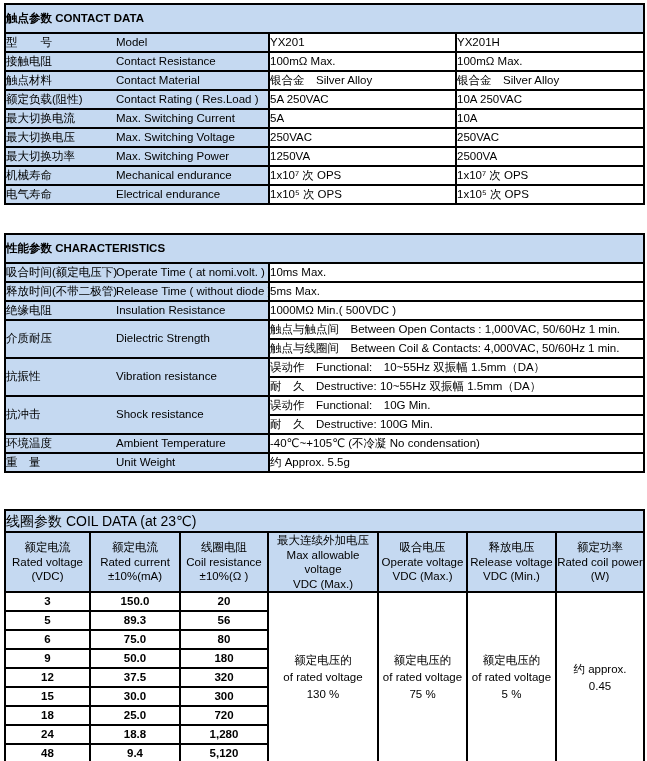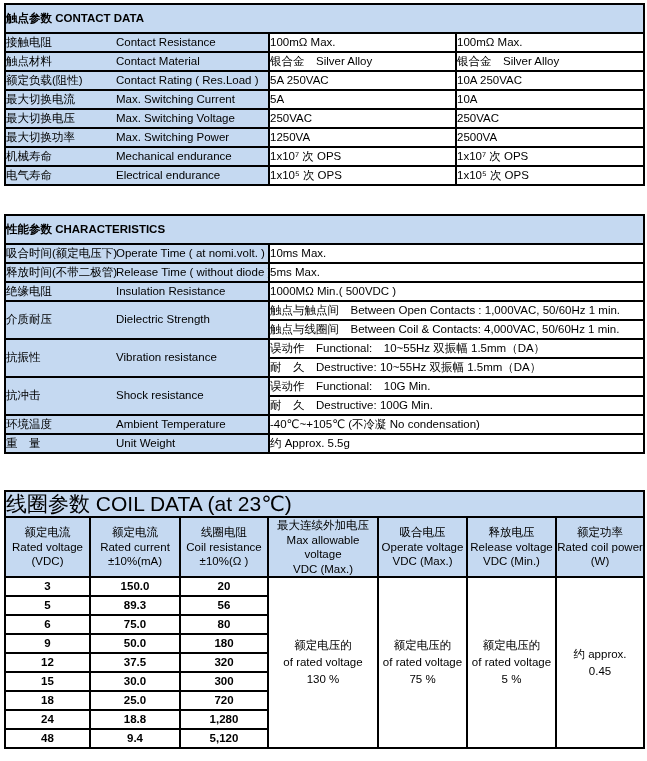--- a/index.html
+++ b/index.html
@@ -32,21 +32,21 @@
   }
 
   .title-cell {
     background: #c5d9f1;
     font-weight: bold;
     font-size: 14.5px;
     height: 29px;
     padding: 2px 0 2px 8px;
     text-align: left;
   }
-  #coil-table .title-cell { font-weight: normal; font-size: 21px; height: 22px; }
+  #coil-table .title-cell { font-weight: normal; font-size: 14px; height: 22px; }
 
   tr.data-row { height: 19px; }
 
   .label-cell {
     background: #c5d9f1;
     padding-left: 8px;
     white-space: nowrap;
   }
   .label-cell .cn { display: inline-block; width: 110px; }
   .val-cell { padding-left: 9px; white-space: nowrap; }
@@ -75,20 +75,25 @@
   <table class="spec" id="contact-table">
     <colgroup>
         <col style="width:264px">
         <col style="width:187px">
         <col style="width:188px">
       </colgroup>
     <tbody id="contact-body">
       <tr class="title-row">
         <td class="title-cell" colspan="3">触点参数 CONTACT DATA</td>
       </tr>
+    <tr class="data-row">
+          <td class="label-cell"><span class="cn">型　　号</span><span class="en">Model</span></td>
+          <td class="val-cell">YX201</td>
+          <td class="val-cell">YX201H</td>
+        </tr>
         <tr class="data-row">
           <td class="label-cell"><span class="cn">接触电阻</span><span class="en">Contact Resistance</span></td>
           <td class="val-cell">100mΩ Max.</td>
           <td class="val-cell">100mΩ Max.</td>
         </tr>
         <tr class="data-row">
           <td class="label-cell"><span class="cn">触点材料</span><span class="en">Contact Material</span></td>
           <td class="val-cell">银合金　Silver Alloy</td>
           <td class="val-cell">银合金　Silver Alloy</td>
         </tr>

